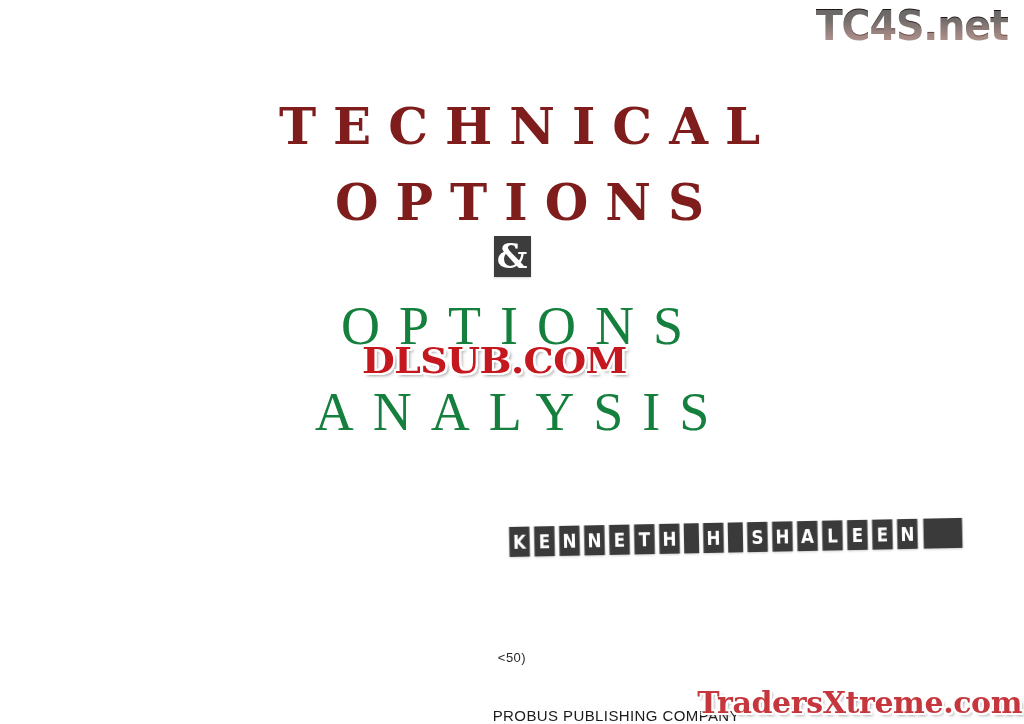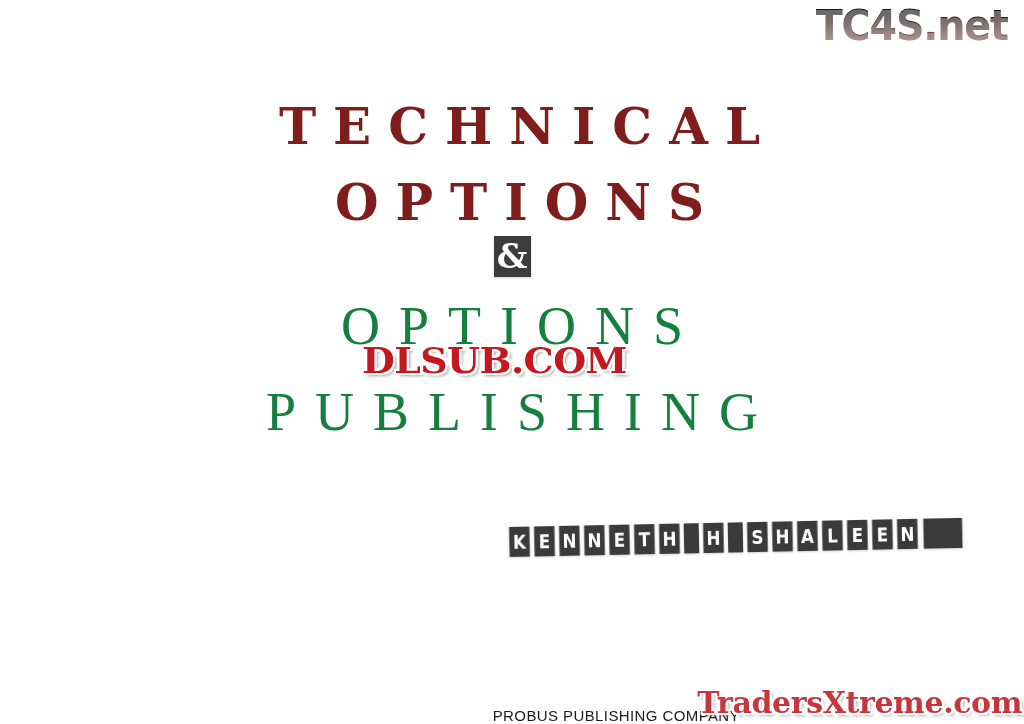--- a/index.html
+++ b/index.html
@@ -234,21 +234,21 @@
     <div class="title-heavy line-technical">TECHNICAL</div>
 
     <div class="title-heavy line-analysis">OPTIONS</div>
 
     <div class="amp-wrap">
       <span class="amp-block">&amp;</span>
     </div>
 
     <div class="title-light line-options">OPTIONS</div>
 
-    <div class="title-light line-strategie">PUBLISHING</div>
+    <div class="title-light line-strategie">ANALYSIS</div>
 
   </div>
 
   <div class="dlsub-watermark">DLSUB.COM</div>
 
   <div class="author-strip" id="author-strip">
       <span class="author-tile">K</span>
       <span class="author-tile">E</span>
       <span class="author-tile">N</span>
       <span class="author-tile">N</span>
@@ -261,18 +261,19 @@
       <span class="author-tile">S</span>
       <span class="author-tile">H</span>
       <span class="author-tile">A</span>
       <span class="author-tile">L</span>
       <span class="author-tile">E</span>
       <span class="author-tile">E</span>
       <span class="author-tile">N</span>
       <span class="author-tile blank"></span>
     </div>
 
+  <div class="page-artifact">&lt;50)</div>
 
   <div class="publisher">PROBUS PUBLISHING COMPANY</div>
 
   <div class="traders-watermark">TradersXtreme.com</div>
 
 </div>
 
 </body></html>

